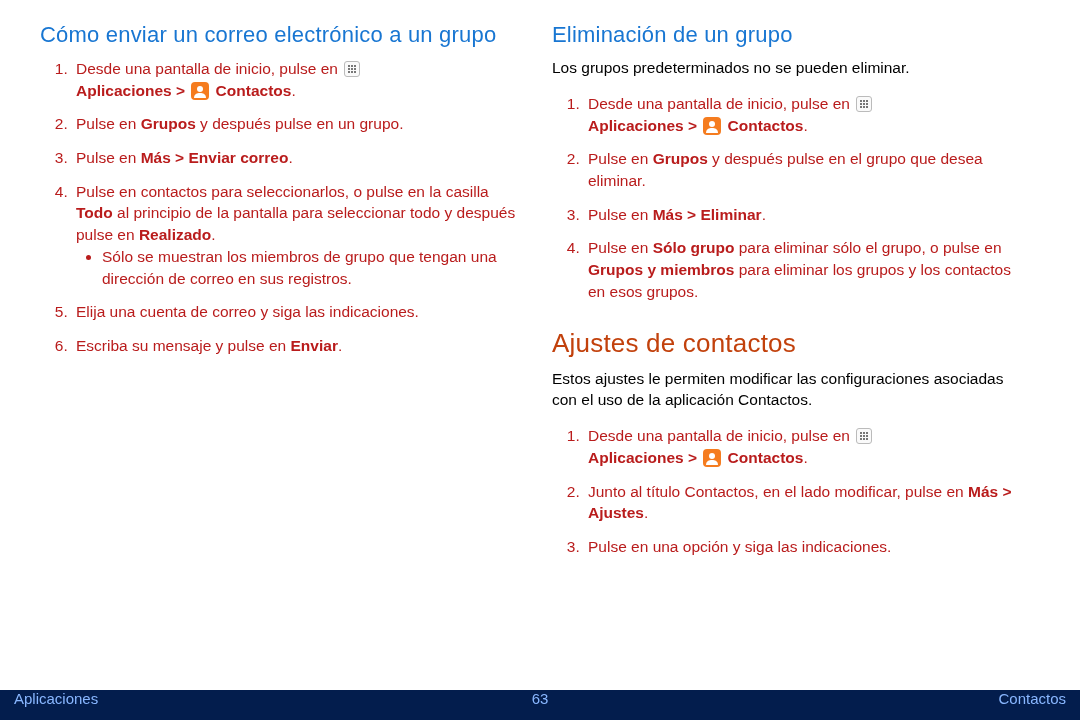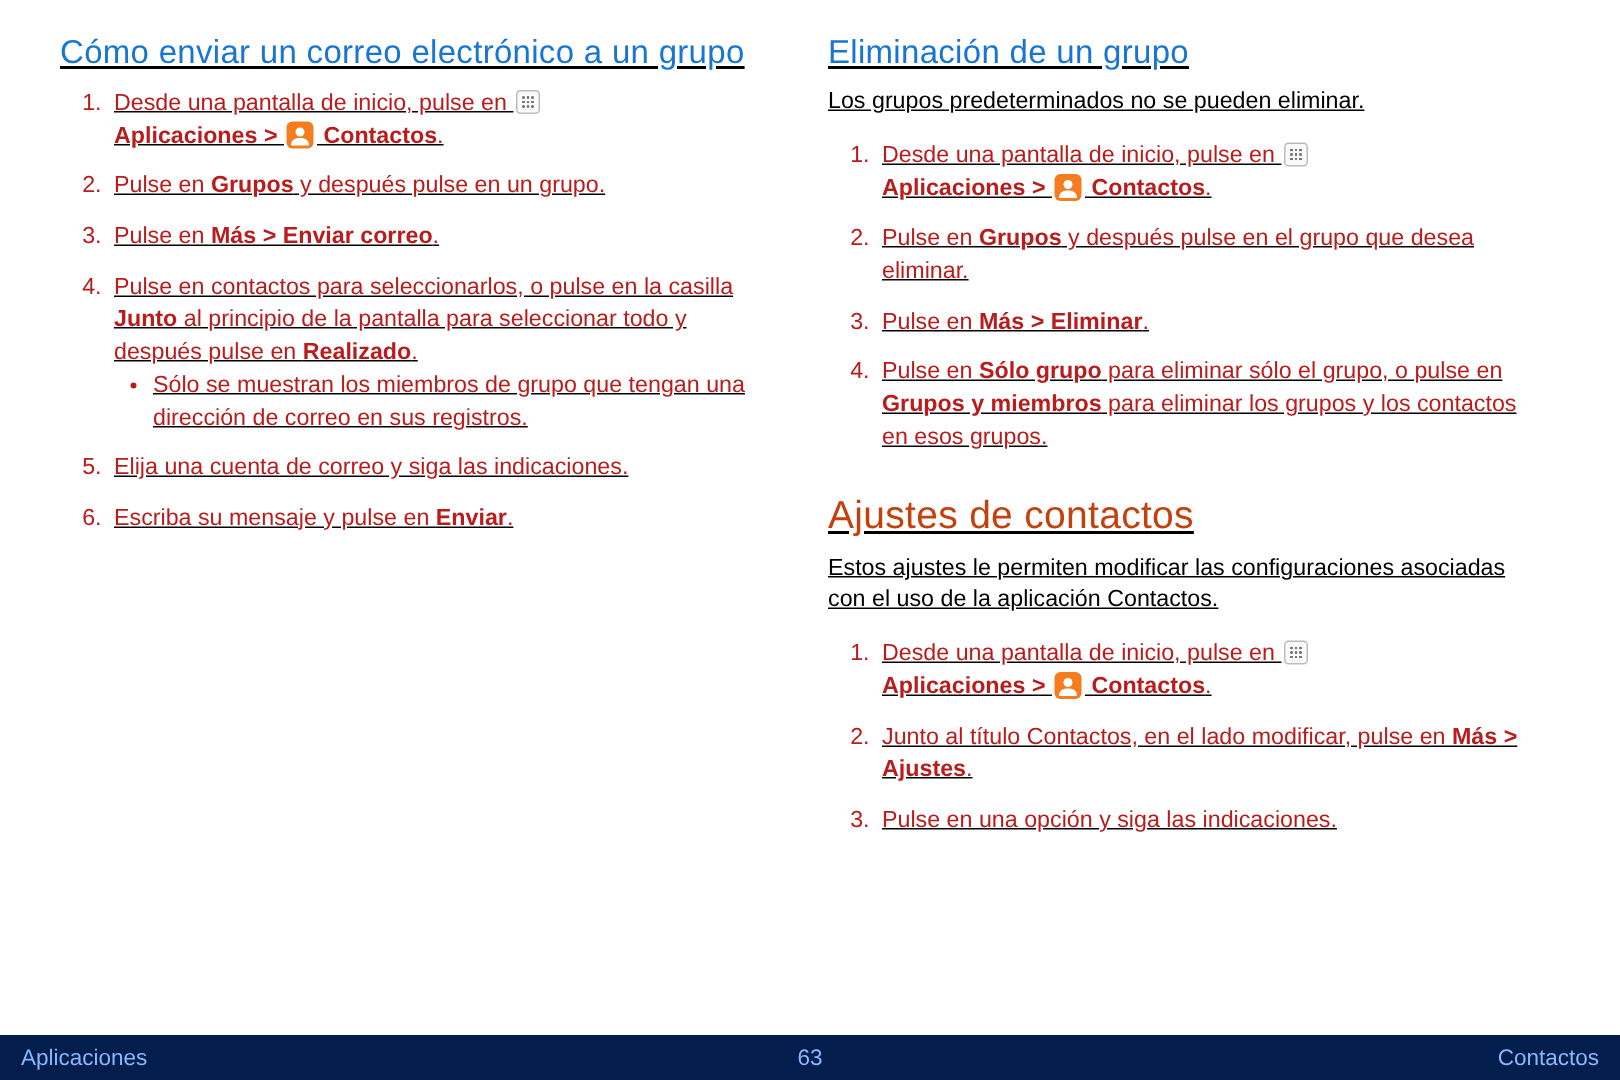--- a/index.html
+++ b/index.html
@@ -1,18 +1,18 @@
 <!DOCTYPE html>
 <html><head>
 <meta charset="utf-8">
 <style>
   * { box-sizing: border-box; margin: 0; padding: 0; }
   html, body { width: 1080px; height: 720px; font-family: Arial, Helvetica, sans-serif; background: #fff; overflow: hidden; }
   .page { position: relative; width: 1080px; height: 720px; }
-  .content { display: flex; padding: 22px 52px 0 40px; gap: 36px; text-decoration: underline; }
+  .content { display: flex; padding: 22px 52px 0 40px; gap: 36px; }
   .col { flex: 1; }
   h2.section { color: #1876d2; font-weight: 400; font-size: 22px; margin-bottom: 10px; letter-spacing: 0.2px; }
   h1.section-lg { color: #c2410c; font-weight: 400; font-size: 26px; margin-top: 26px; margin-bottom: 10px; letter-spacing: 0.2px; }
   p.intro { font-size: 15.5px; line-height: 1.35; margin-bottom: 14px; color: #000; }
   ol { list-style: decimal; padding-left: 32px; font-size: 15.5px; line-height: 1.4; color: #b91c1c; }
   ol > li { margin-bottom: 12px; padding-left: 4px; }
   ul.bullets { list-style: disc; padding-left: 26px; font-size: 15.5px; line-height: 1.4; }
   ul.bullets > li { margin-bottom: 8px; }
   b, .b { font-weight: 700; }
   .ic { display: inline-block; vertical-align: middle; margin: 0 2px; }
@@ -25,21 +25,21 @@
     radial-gradient(circle, #777 0.9px, transparent 1px),
     radial-gradient(circle, #777 0.9px, transparent 1px),
     radial-gradient(circle, #777 0.9px, transparent 1px),
     radial-gradient(circle, #777 0.9px, transparent 1px),
     radial-gradient(circle, #777 0.9px, transparent 1px);
     background-position: 0 0, 50% 0, 100% 0, 0 50%, 50% 50%, 100% 50%, 0 100%, 50% 100%, 100% 100%;
     background-size: 4px 4px; background-repeat: no-repeat;
   }
   .ic-contact { width: 18px; height: 18px; background:#f57c1f; border-radius:4px; position:relative; top:-1px; }
   .ic-contact svg { position:absolute; inset:0; }
-  .footer { position: absolute; bottom: 0; left: 0; right: 0; height: 30px; background: #031d4d; color: #fff; display: flex; align-items: center; justify-content: space-between; padding: 0 14px; font-size: 15px; }
+  .footer { position: absolute; bottom: 0; left: 0; right: 0; height: 30px; background: #031d4d; color: #fff; display: flex; align-items: flex-start; justify-content: space-between; padding: 0 14px; font-size: 15px; }
   .footer .center { position: absolute; left: 50%; transform: translateX(-50%); color: #89b7ff; }
   .footer .left, .footer .right { color: #89b7ff; }
 </style>
 </head>
 <body>
 
 <div class="page">
   <div class="content">
 
     <div class="col">
@@ -52,21 +52,21 @@
                 <path d="M3 16 C3 12 6 11 9 11 C12 11 15 12 15 16 Z" fill="#fff"></path>
               </svg></span><b> Contactos</b><span>.</span>
         </li>
         <li>
           <span>Pulse en </span><b>Grupos</b><span> y después pulse en un grupo.</span>
         </li>
         <li>
           <span>Pulse en </span><b>Más &gt; Enviar correo</b><span>.</span>
         </li>
         <li>
-          <span>Pulse en contactos para seleccionarlos, o pulse en la casilla </span><b>Junto</b><span> al principio de la pantalla para seleccionar todo y después pulse en </span><b>Realizado</b><span>.</span>
+          <span>Pulse en contactos para seleccionarlos, o pulse en la casilla </span><b>Todo</b><span> al principio de la pantalla para seleccionar todo y después pulse en </span><b>Realizado</b><span>.</span>
           <ul class="bullets">
             <li>Sólo se muestran los miembros de grupo que tengan una dirección de correo en sus registros.</li>
           </ul>
         </li>
         <li>Elija una cuenta de correo y siga las indicaciones.</li>
         <li>
           <span>Escriba su mensaje y pulse en </span><b>Enviar</b><span>.</span>
         </li>
       </ol>
     </div>

